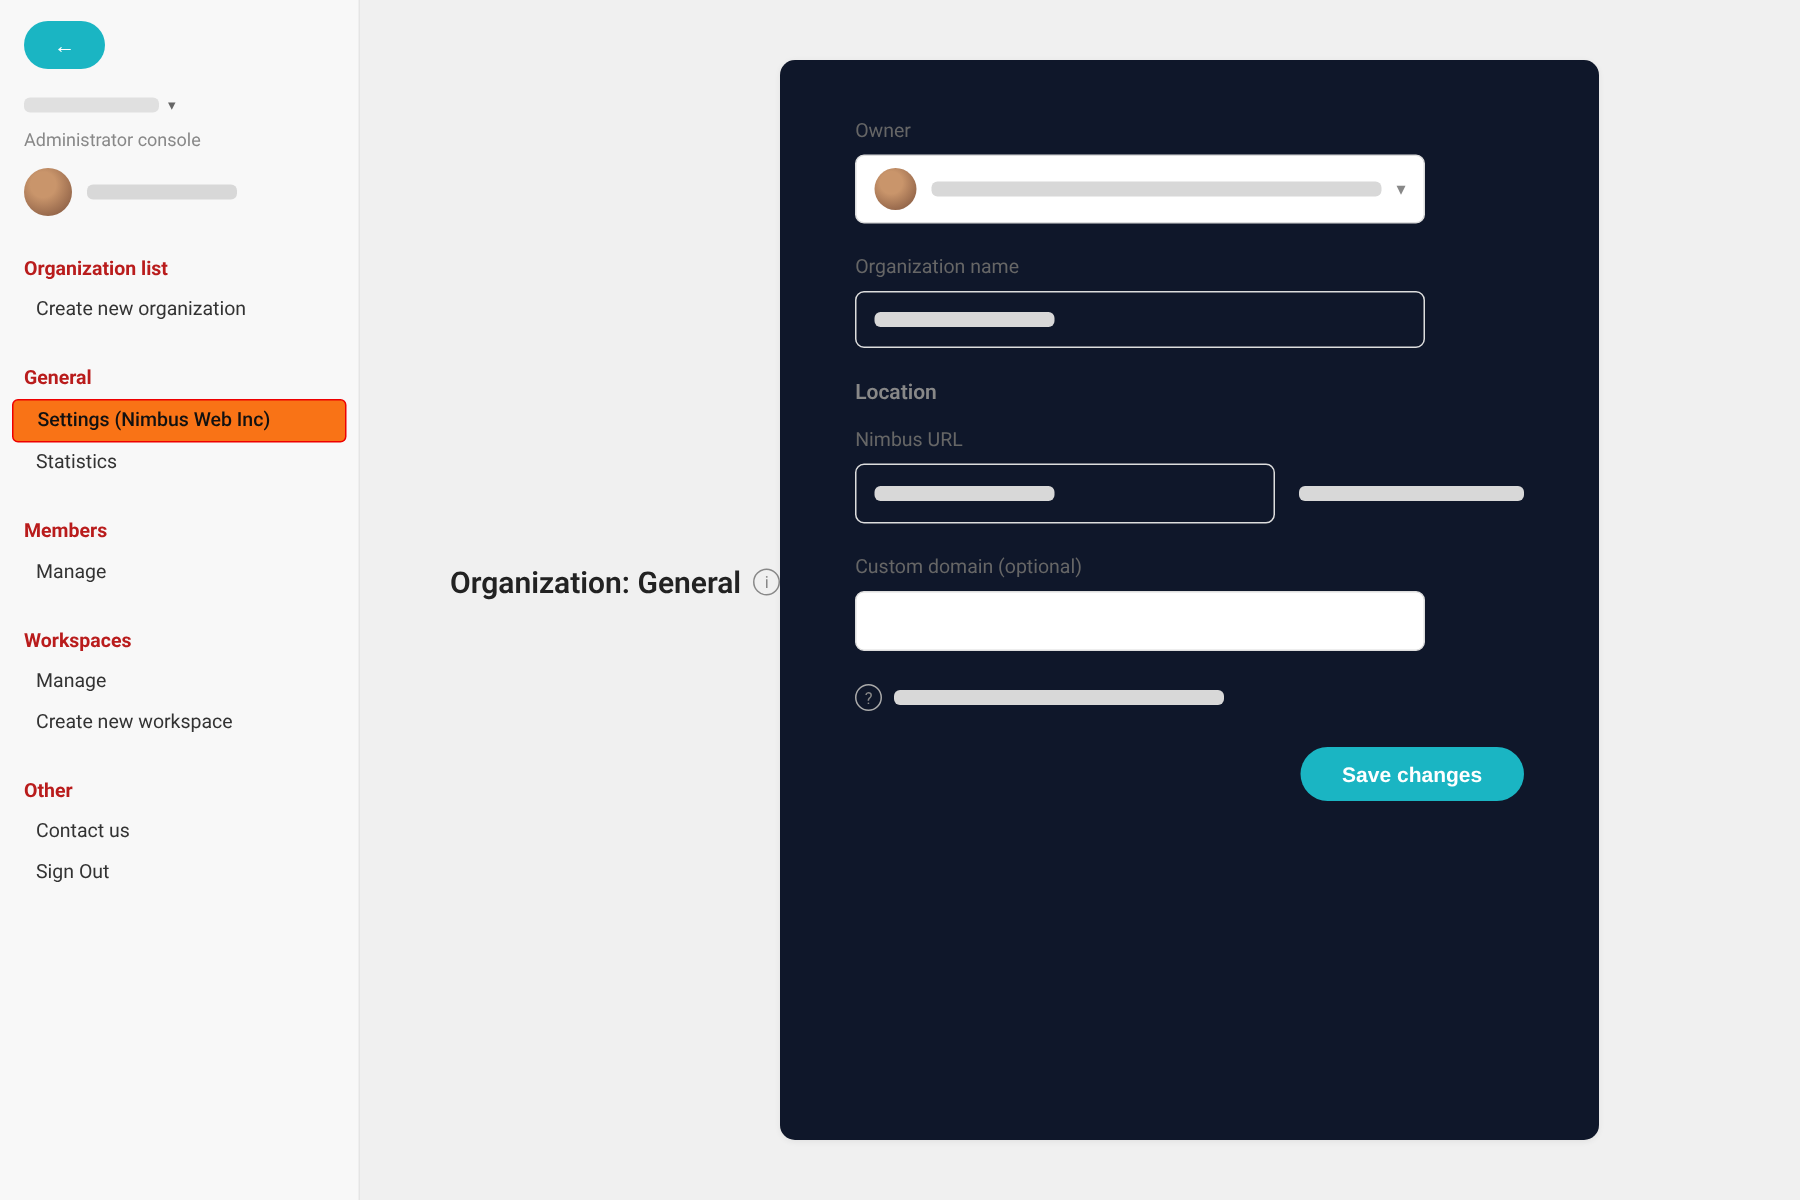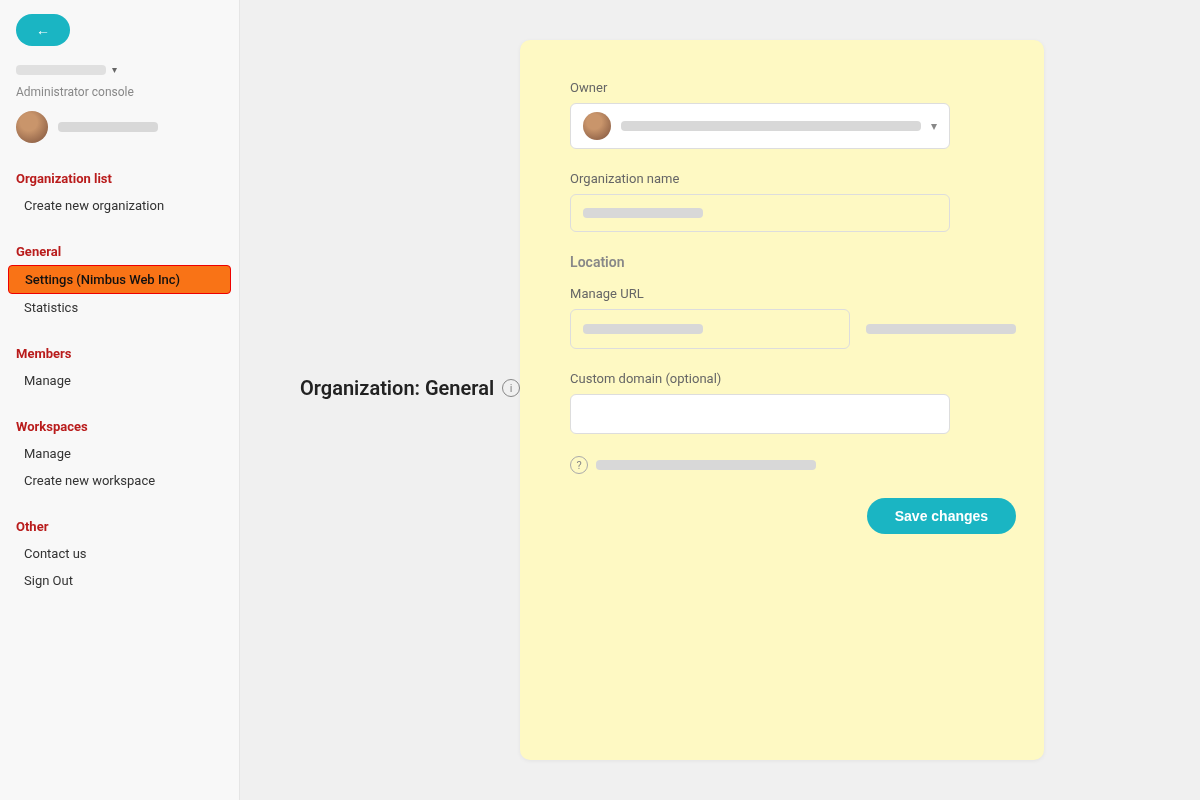--- a/index.html
+++ b/index.html
@@ -160,23 +160,23 @@
       align-items: center;
       justify-content: center;
       font-size: 11px;
       color: #888;
       cursor: pointer;
       flex-shrink: 0;
     }
 
     
     .card {
-      background: #fef9c3;
+      background: #0f172a;
       border-radius: 10px;
-      padding: 40px 28px 50px 50px;
+      padding: 40px 50px 50px 50px;
       max-width: 900px;
       box-shadow: 0 1px 4px rgba(0,0,0,0.06);
     }
 
     .form-field {
       margin-bottom: 22px;
     }
 
     .form-label {
       font-size: 13px;
@@ -404,21 +404,21 @@
     <div class="form-field">
       <label class="form-label">Organization name</label>
       <div class="org-name-input-placeholder">
         <div class="input-placeholder-bar"></div>
       </div>
     </div>
 
     <div class="section-label">Location</div>
 
     <div class="form-field">
-      <label class="form-label">Manage URL</label>
+      <label class="form-label">Nimbus URL</label>
       <div class="url-row">
         <div class="url-input-box">
           <div class="url-placeholder-bar"></div>
         </div>
         <div class="url-suffix-placeholder"></div>
       </div>
     </div>
 
     <div class="form-field">
       <label class="form-label">Custom domain (optional)</label>

